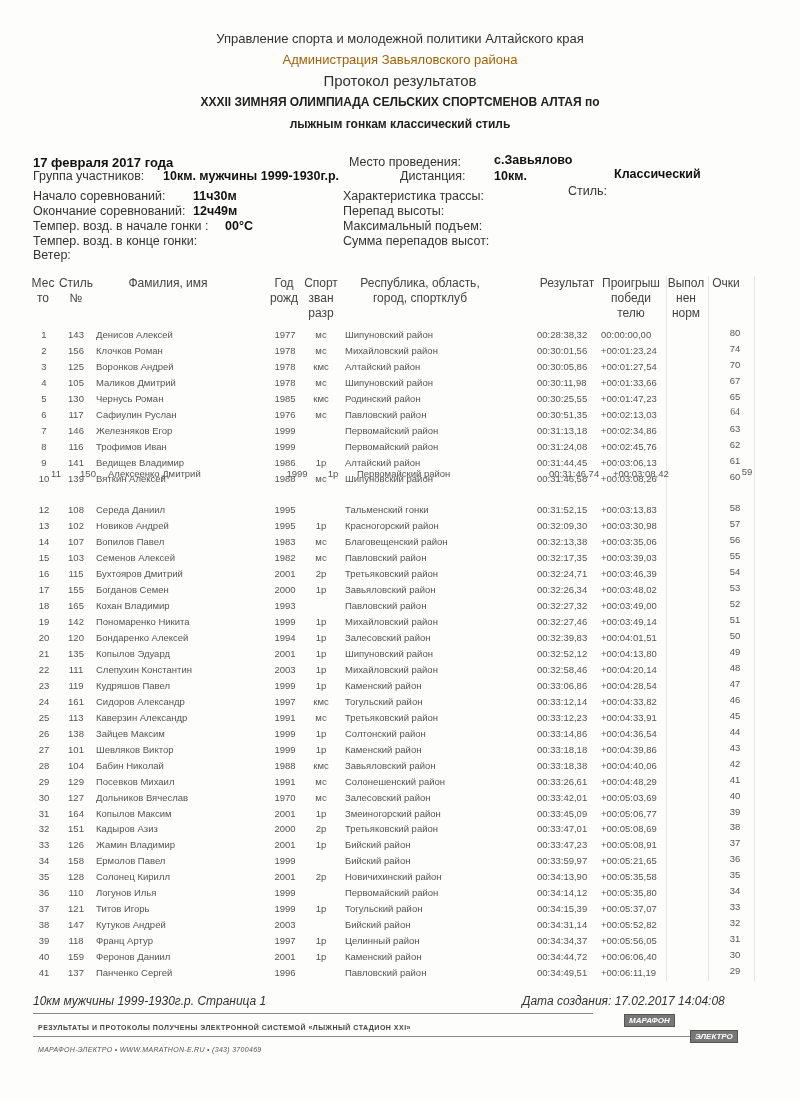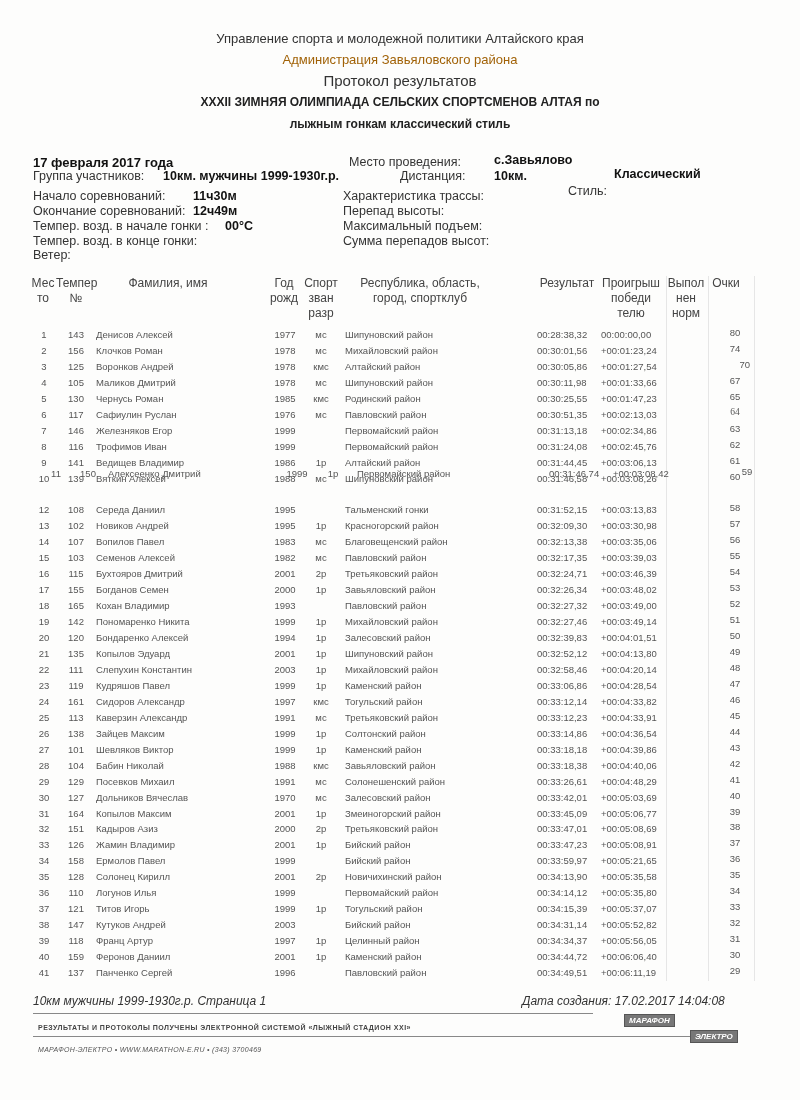--- a/index.html
+++ b/index.html
@@ -69,21 +69,21 @@
 <div class="abs" style="left:33px;top:248px;">Ветер:</div>
 
 <div class="abs" style="left:343px;top:189px;">Характеристика  трассы:</div>
 <div class="abs" style="left:343px;top:204px;">Перепад высоты:</div>
 <div class="abs" style="left:343px;top:219px;">Максимальный подъем:</div>
 <div class="abs" style="left:343px;top:234px;">Сумма перепадов высот:</div>
 
 <div>
   <div class="th" style="left:28px;top:276px;width:30px;white-space:pre;">Мес
 то</div>
-  <div class="th" style="left:56px;top:276px;width:40px;white-space:pre;">Темпер
+  <div class="th" style="left:56px;top:276px;width:40px;white-space:pre;">Стиль
 №</div>
   <div class="th" style="left:118px;top:276px;width:100px;">Фамилия, имя</div>
   <div class="th" style="left:266px;top:276px;width:36px;white-space:pre;">Год
 рожд</div>
   <div class="th" style="left:300px;top:276px;width:42px;white-space:pre;">Спорт
 зван
 разр</div>
   <div class="th" style="left:340px;top:276px;width:160px;white-space:pre;">Республика, область,
 город, спортклуб</div>
   <div class="th" style="left:534px;top:276px;width:66px;">Результат</div>
@@ -124,21 +124,21 @@
       </div>
       <div class="row" style="top: 360.9px;">
         <span class="c-place">3</span>
         <span class="c-bib">125</span>
         <span class="c-name">Воронков Андрей</span>
         <span class="c-year">1978</span>
         <span class="c-rank">кмс</span>
         <span class="c-region">Алтайский район</span>
         <span class="c-result">00:30:05,86</span>
         <span class="c-gap">+00:01:27,54</span>
-        <span class="c-pts" style="top: -2px; text-align: right;">70</span>
+        <span class="c-pts" style="top: -2px;">70</span>
       </div>
       <div class="row" style="top: 376.85px;">
         <span class="c-place">4</span>
         <span class="c-bib">105</span>
         <span class="c-name">Маликов Дмитрий</span>
         <span class="c-year">1978</span>
         <span class="c-rank">мс</span>
         <span class="c-region">Шипуновский район</span>
         <span class="c-result">00:30:11,98</span>
         <span class="c-gap">+00:01:33,66</span>

